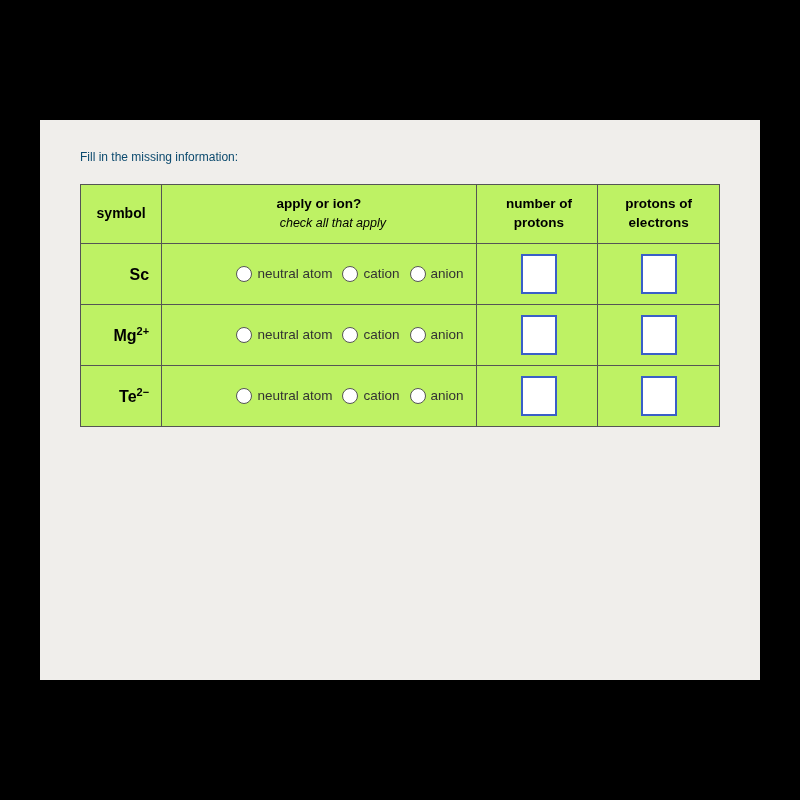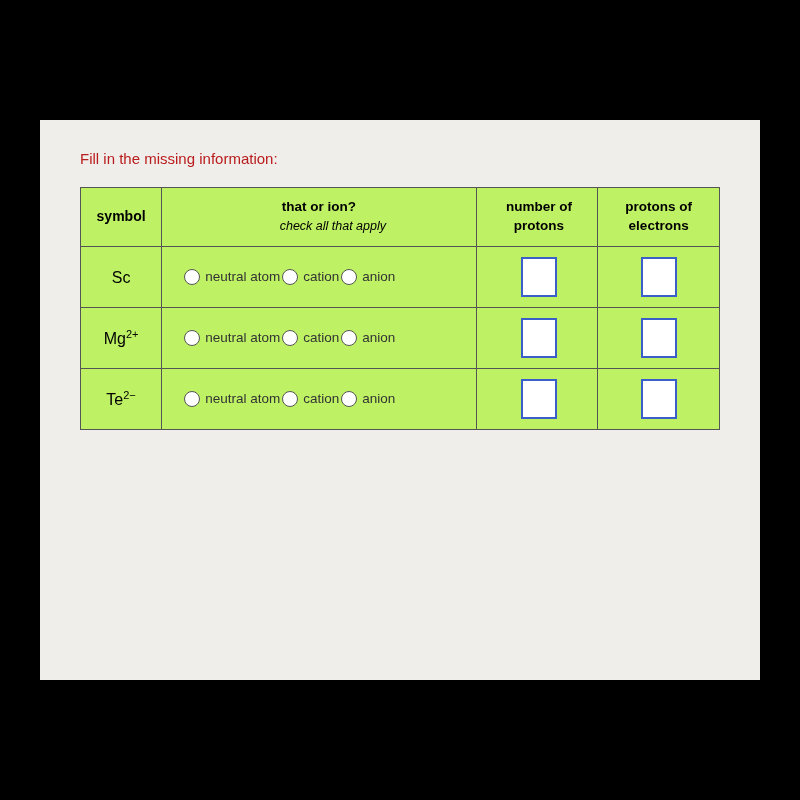--- a/index.html
+++ b/index.html
@@ -18,22 +18,22 @@
       width: 720px;
       height: 560px;
       background: #f0eeeb;
       padding: 30px 40px;
       display: flex;
       flex-direction: column;
       gap: 20px;
     }
 
     .instruction {
-      font-size: 15px;
-      color: #b91c1c;
+      font-size: 12px;
+      color: #0c4a6e;
     }
 
     table {
       border-collapse: collapse;
       width: 100%;
       background: #bef264;
     }
 
     th, td {
       border: 1.5px solid #555;
@@ -69,33 +69,34 @@
 
     thead th .italic {
       font-style: italic;
       font-weight: normal;
       font-size: 12.5px;
       margin-left: 28px;
     }
 
     .symbol-cell {
       font-size: 16px;
-      font-weight: normal;
+      font-weight: bold;
+      text-align: right;
     }
 
     .superscript {
       font-size: 11px;
       vertical-align: super;
     }
 
     .radio-group {
       display: flex;
       align-items: center;
-      gap: 2px;
-      justify-content: flex-start;
+      gap: 10px;
+      justify-content: flex-end;
       padding-left: 10px;
     }
 
     .radio-option {
       display: flex;
       align-items: center;
       gap: 5px;
       font-size: 13.5px;
       color: #333;
     }
@@ -123,21 +124,21 @@
 <body>
 
 <div class="page">
   <div class="instruction">Fill in the missing information:</div>
 
   <table>
     <thead>
       <tr>
         <th class="col-symbol">symbol</th>
         <th class="col-atom-or-ion">
-          <span>that or ion?</span><br>
+          <span>apply or ion?</span><br>
           <span class="italic">check all that apply</span>
         </th>
         <th class="col-protons">number of protons</th>
         <th class="col-electrons">protons of electrons</th>
       </tr>
     </thead>
     <tbody>
 
       <tr>
         <td class="symbol-cell col-symbol">

